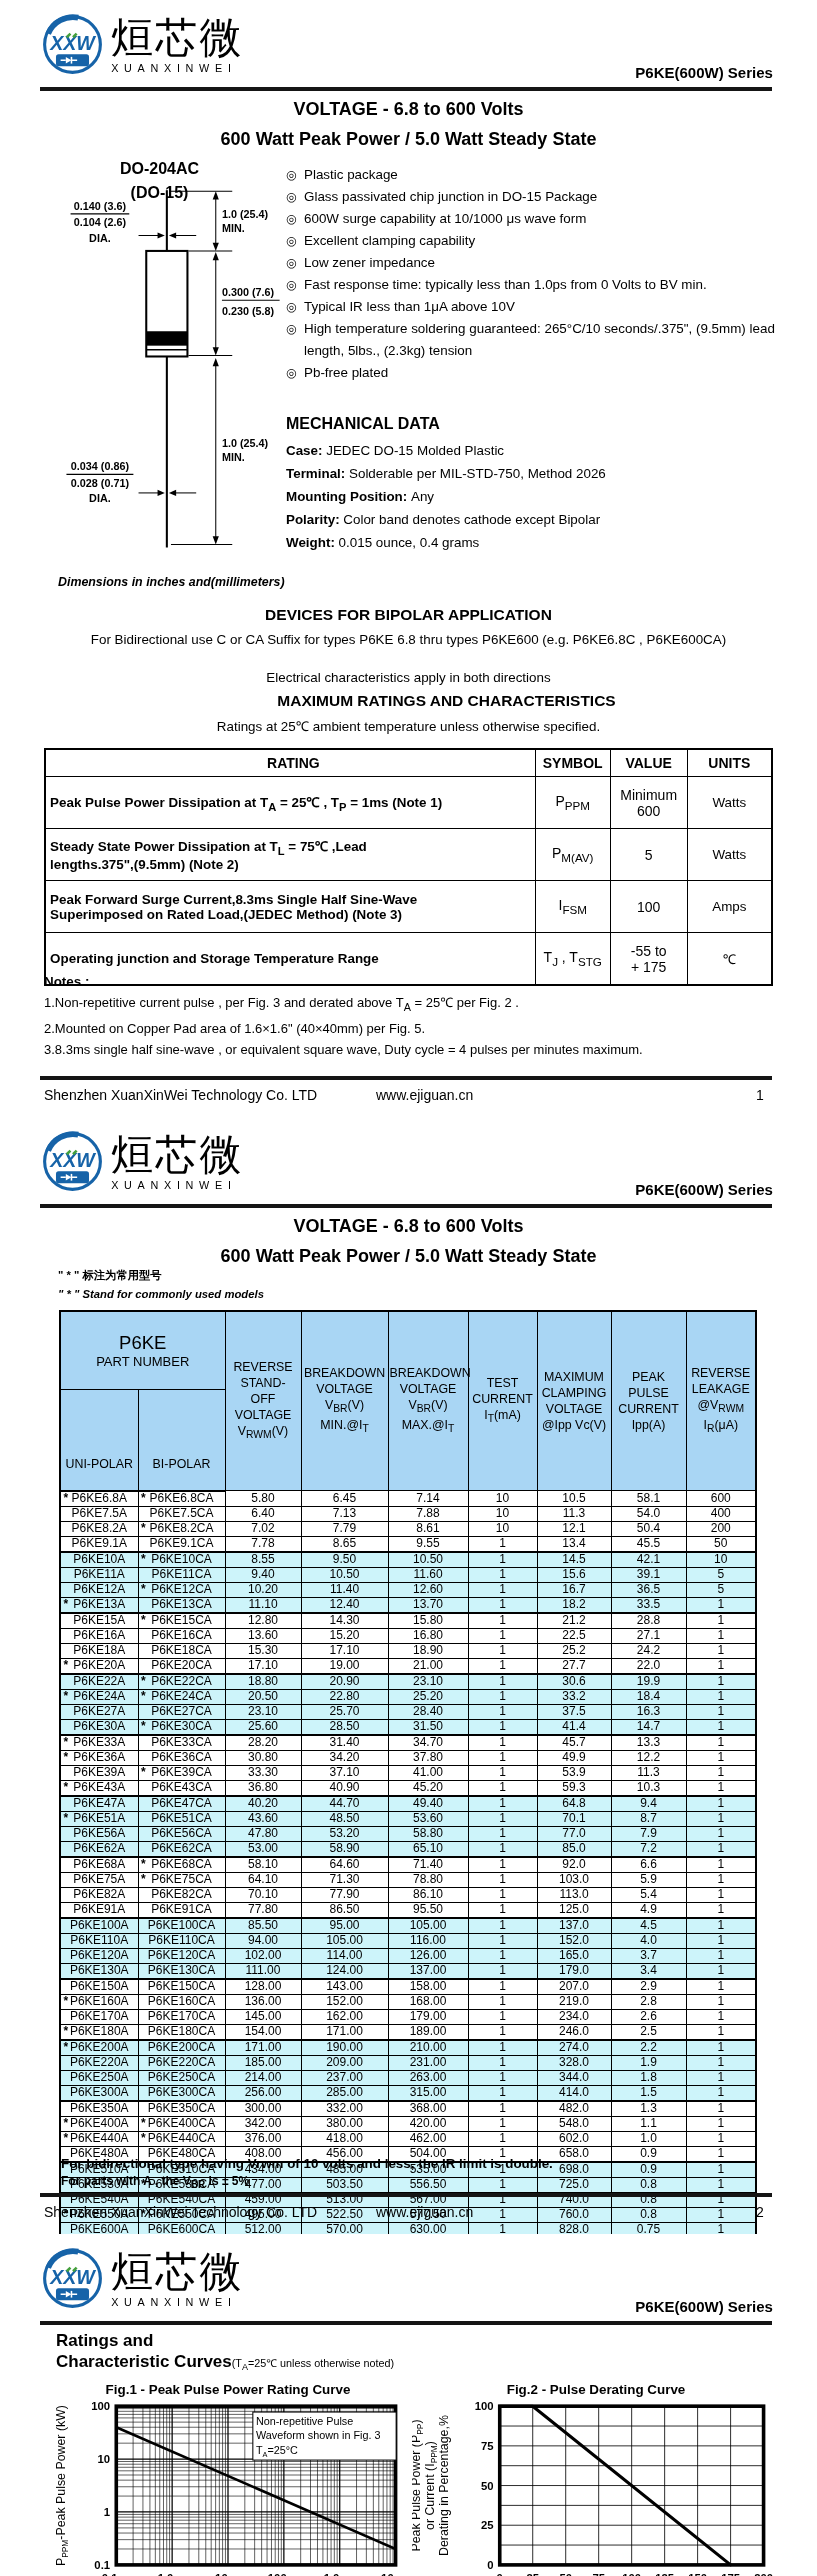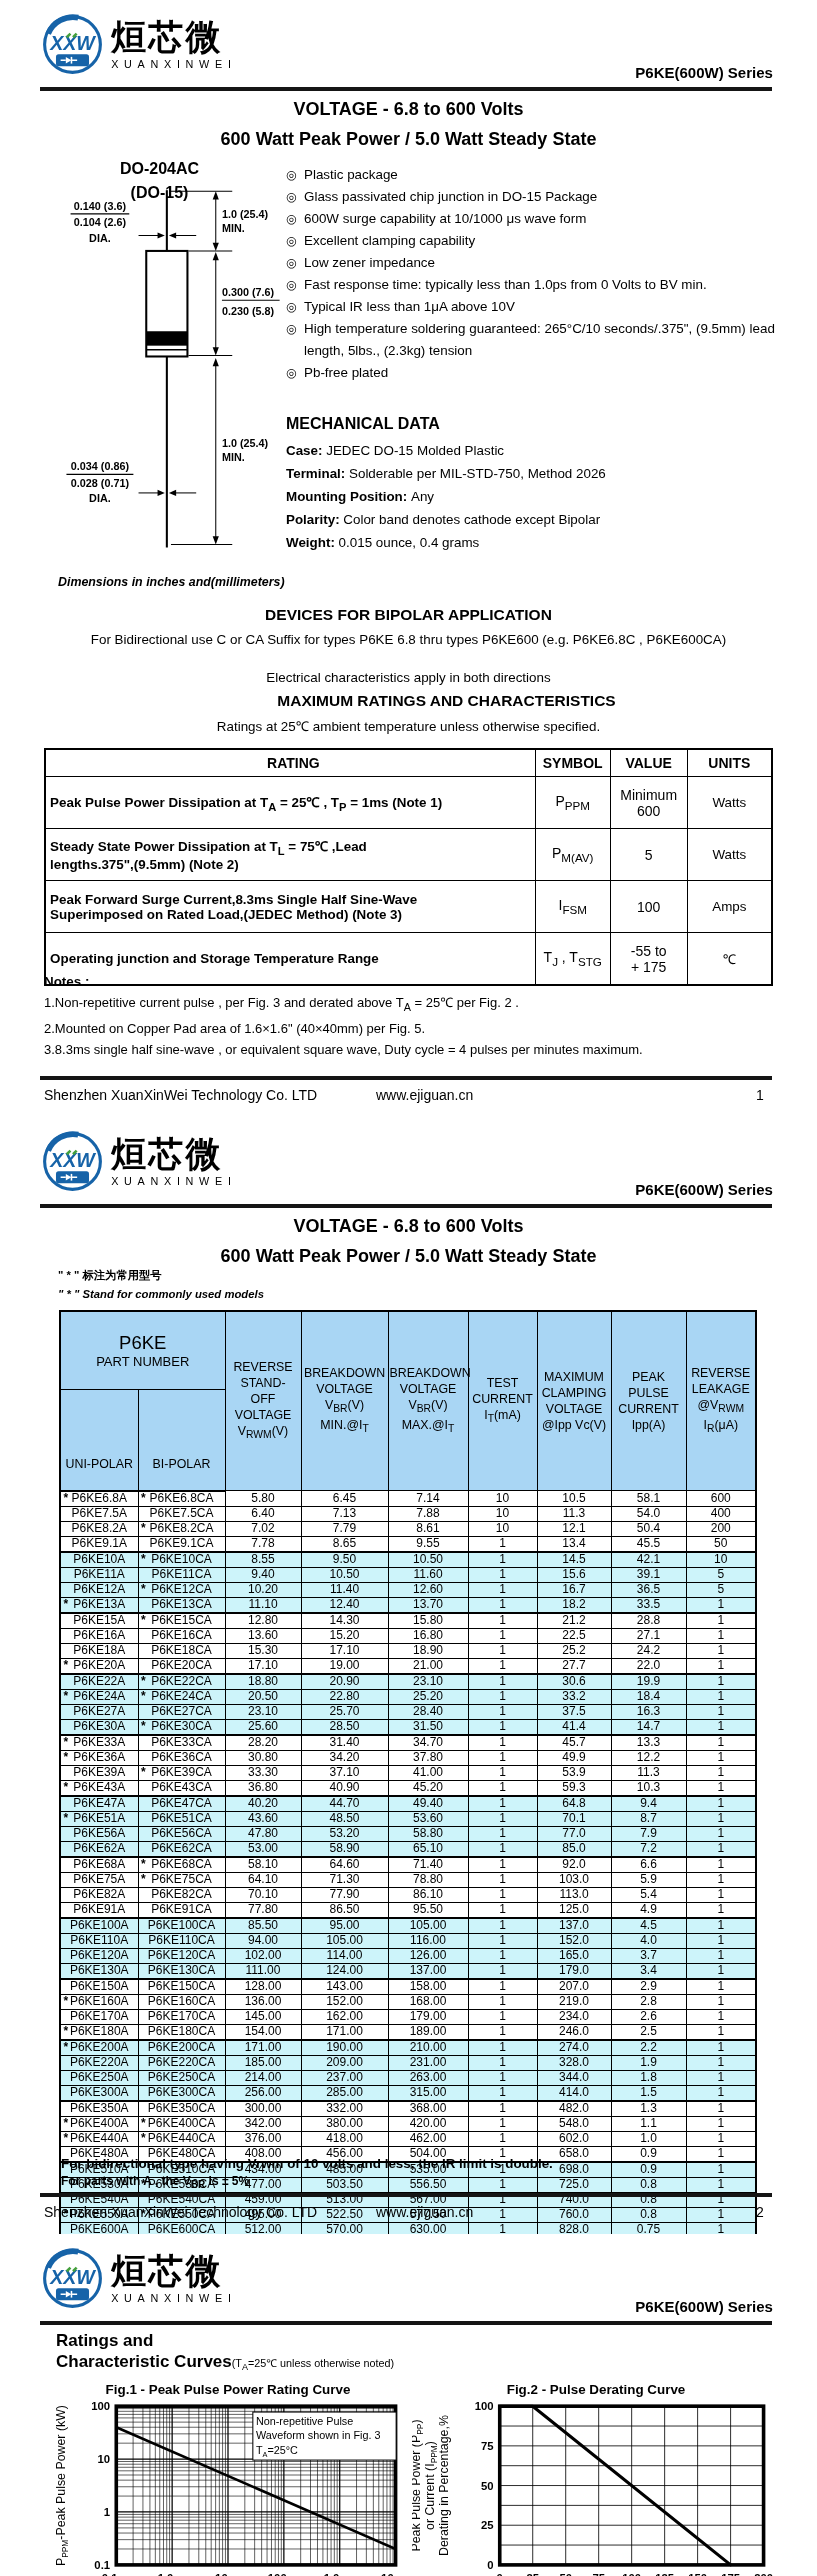--- a/index.html
+++ b/index.html
@@ -1,21 +1,21 @@
 <!DOCTYPE html>
 <html style="font-size:8.2px"><head>
 <meta charset="utf-8">
 <style>
   html,body{margin:0;padding:0;background:#fff;}
   body{width:817px;font-family:"Liberation Sans",sans-serif;color:#000;}
   .page{position:relative;width:817px;height:1117px;background:#fff;overflow:hidden;}
   
   .header{position:absolute;top:13.4px;left:41px;right:41px;height:69px;}
   .logo-wrap{display:flex;align-items:center;gap:7.2px;}
-  .logo-cn{font-size:35px;font-weight:bold;letter-spacing:2.1px;line-height:1.05;}
+  .logo-cn{font-size:42px;font-weight:normal;letter-spacing:2.1px;line-height:1.05;}
   .logo-en{font-size:10.8px;letter-spacing:5.7px;margin-top:2.1px;}
   .series{position:absolute;right:3.1px;bottom:1px;font-size:15px;font-weight:bold;}
   .rule{position:absolute;left:40px;top:87px;width:732px;height:3.6px;background:#151515;}
   
   .title1,.title2,.bp-title,.bp1,.bp2,.mr-title,.mr-sub{position:absolute;left:0;width:100%;text-align:center;}
   .title1{top:99px;font-size:18px;font-weight:bold;}
   .title2{top:129px;font-size:18px;font-weight:bold;}
   
   .pkg-label{position:absolute;left:103px;top:157px;width:113px;text-align:center;font-size:16px;font-weight:bold;line-height:1.5;}
   .features{position:absolute;left:286px;top:164px;width:495px;}

